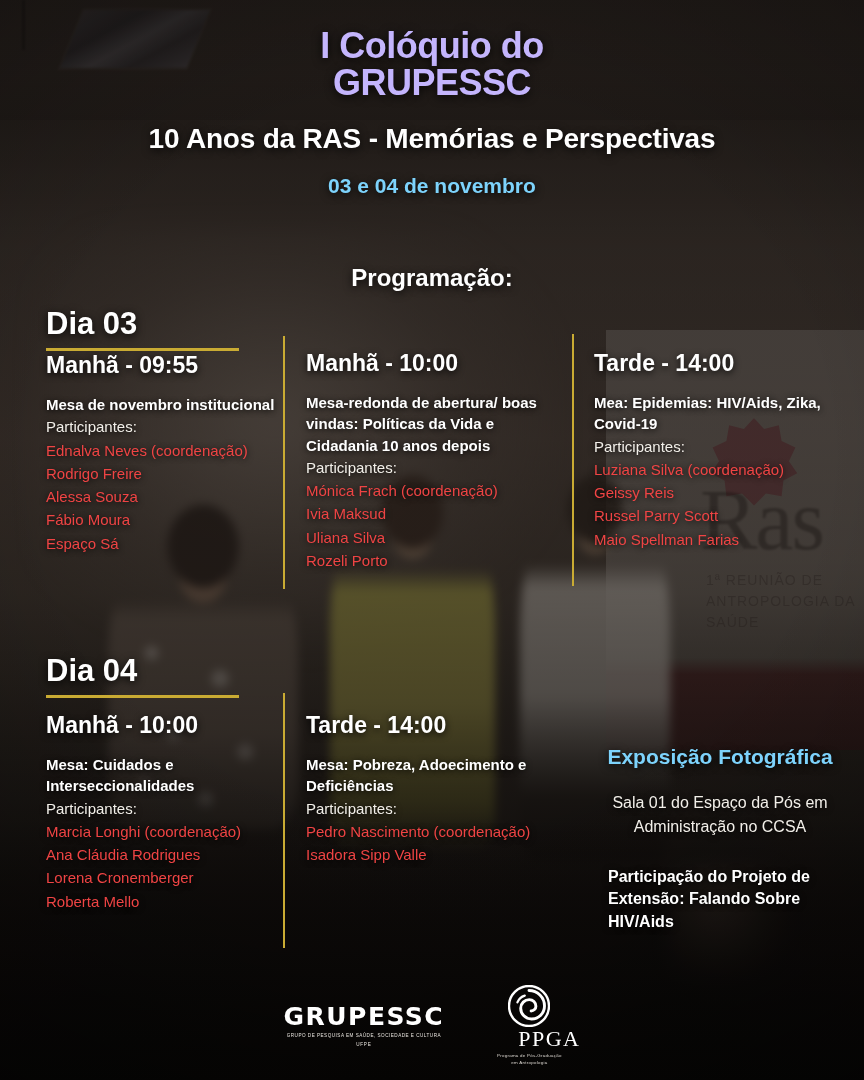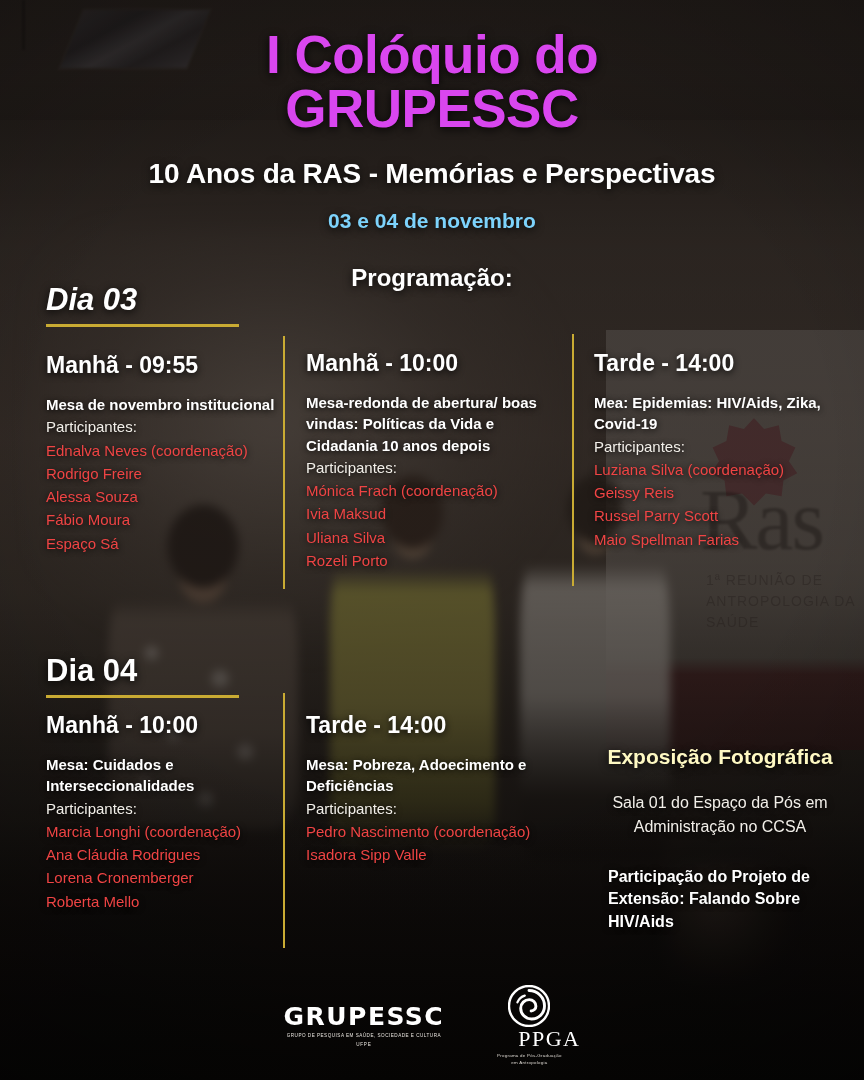--- a/index.html
+++ b/index.html
@@ -147,21 +147,21 @@
   .bg-vignette {
     position:absolute; inset:0;
     background:radial-gradient(ellipse 120% 85% at 50% 42%, rgba(0,0,0,0) 38%, rgba(0,0,0,.46) 100%);
   }
 
   
   .content { position:absolute; inset:0; }
 
   .title-block { position:absolute; left:0; top:28px; width:100%; text-align:center; }
   .title {
-    font-size:53px; font-weight:bold; color:#d946ef; line-height:1.02;
+    font-size:36px; font-weight:bold; color:#c4b5fd; line-height:1.02;
     letter-spacing:-.5px;
     text-shadow:0 2px 10px rgba(0,0,0,.85);
   }
   .subtitle {
     margin-top:22px;
     font-size:28px; font-weight:bold; color:#ffffff; letter-spacing:-.2px;
     text-shadow:0 2px 9px rgba(0,0,0,.85);
   }
   .dates {
     margin-top:19px;
@@ -180,21 +180,21 @@
   .day { position:absolute; }
   .day-label {
     font-size:31px; font-weight:bold; color:#ffffff;
     text-shadow:0 2px 8px rgba(0,0,0,.9);
     line-height:1;
   }
   .day-rule {
     margin-top:9px; width:193px; height:3px;
     background:#c9ab33;
   }
-  #day03 { left:46px; top:284px;font-style:italic; }
+  #day03 { left:46px; top:308px; }
   #day04 { left:46px; top:655px; }
 
   
   .vdivider { position:absolute; width:2px; background:#c9ab33; }
   #div-1 { left:283px; top:336px;  height:253px; }
   #div-2 { left:572px; top:334px;  height:252px; }
   #div-3 { left:283px; top:693px;  height:255px; }
 
   
   .session { position:absolute; }
@@ -219,21 +219,21 @@
 
   #s-d03-m  { left:46px;  top:352px; width:232px; }
   #s-d03-mr { left:306px; top:350px; width:262px; }
   #s-d03-t  { left:594px; top:350px; width:255px; }
   #s-d04-m  { left:46px;  top:712px; width:240px; }
   #s-d04-t  { left:306px; top:712px; width:262px; }
 
   
   .expo { position:absolute; left:580px; top:745px; width:280px; text-align:center; }
   .expo-title {
-    font-size:21px; font-weight:bold; color:#fef9c3;
+    font-size:21px; font-weight:bold; color:#7dd3fc;
     text-shadow:0 2px 8px rgba(0,0,0,.9);
   }
   .expo-line {
     margin-top:22px;
     font-size:16px; font-weight:normal; color:#f2efe9; line-height:1.52;
     text-shadow:0 1px 6px rgba(0,0,0,.9);
   }
   .expo-extra {
     margin-top:26px;
     font-size:16px; font-weight:bold; color:#ffffff; line-height:1.42;

